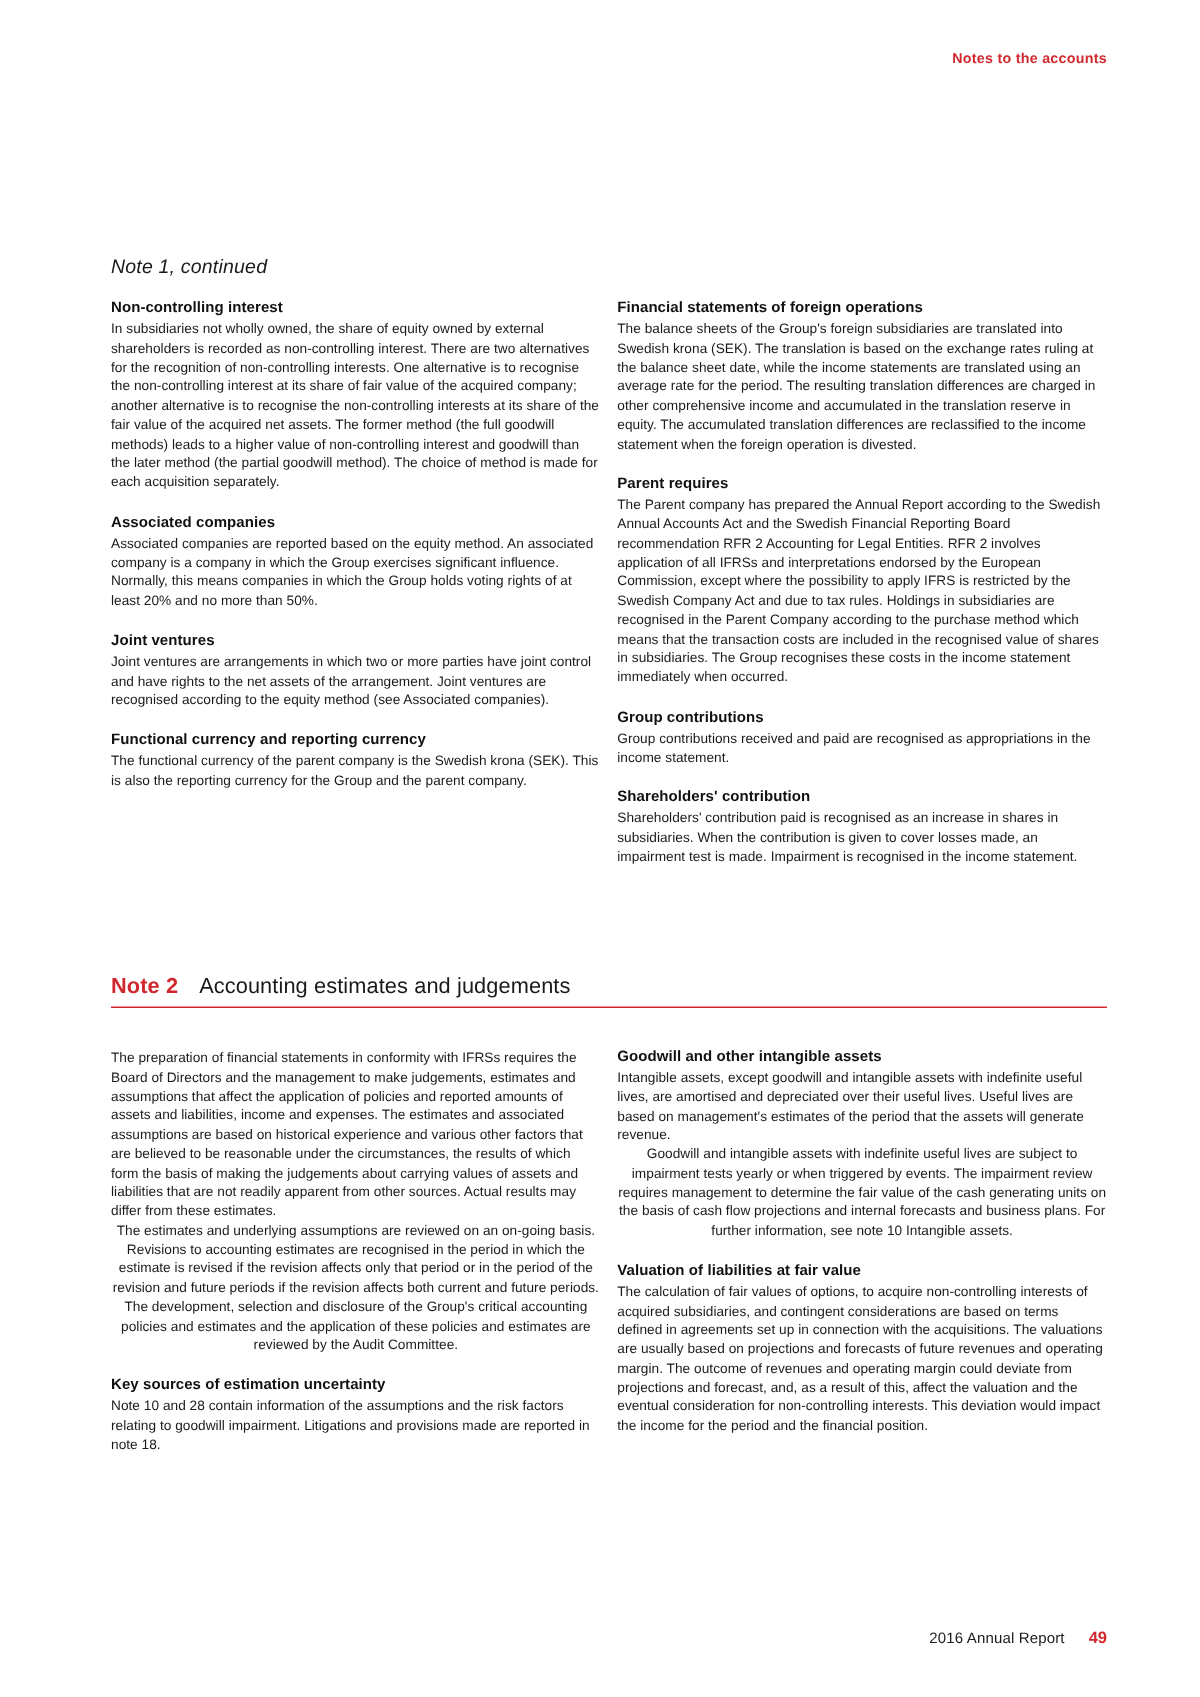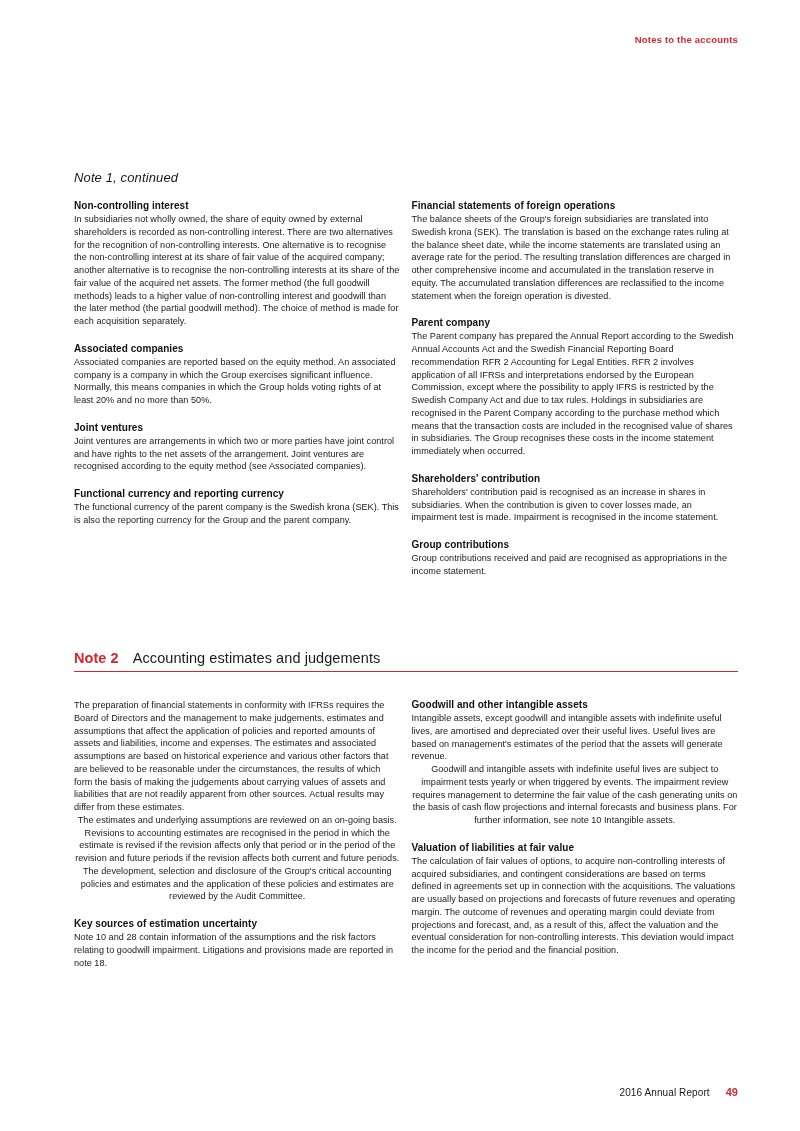--- a/index.html
+++ b/index.html
@@ -170,30 +170,30 @@
           <h3 class="sec-head">Functional currency and reporting currency</h3>
           <p class="body">The functional currency of the parent company is the Swedish krona (SEK). This is also the reporting currency for the Group and the parent company.</p>
         </div>
       </div>
     <div class="col right" id="n1-right">
         <div class="sec">
           <h3 class="sec-head">Financial statements of foreign operations</h3>
           <p class="body">The balance sheets of the Group's foreign subsidiaries are translated into Swedish krona (SEK). The translation is based on the exchange rates ruling at the balance sheet date, while the income statements are translated using an average rate for the period. The resulting translation differences are charged in other comprehensive income and accumulated in the translation reserve in equity. The accumulated translation differences are reclassified to the income statement when the foreign operation is divested.</p>
         </div>
         <div class="sec">
-          <h3 class="sec-head">Parent company</h3>
+          <h3 class="sec-head">Parent requires</h3>
           <p class="body">The Parent company has prepared the Annual Report according to the Swedish Annual Accounts Act and the Swedish Financial Reporting Board recommendation RFR 2 Accounting for Legal Entities. RFR 2 involves application of all IFRSs and interpretations endorsed by the European Commission, except where the possibility to apply IFRS is restricted by the Swedish Company Act and due to tax rules. Holdings in subsidiaries are recognised in the Parent Company according to the purchase method which means that the transaction costs are included in the recognised value of shares in subsidiaries. The Group recognises these costs in the income statement immediately when occurred.</p>
+        </div>
+        <div class="sec">
+          <h3 class="sec-head">Group contributions</h3>
+          <p class="body">Group contributions received and paid are recognised as appropriations in the income statement.</p>
         </div>
         <div class="sec">
           <h3 class="sec-head">Shareholders' contribution</h3>
           <p class="body">Shareholders' contribution paid is recognised as an increase in shares in subsidiaries. When the contribution is given to cover losses made, an impairment test is made. Impairment is recognised in the income statement.</p>
-        </div>
-        <div class="sec">
-          <h3 class="sec-head">Group contributions</h3>
-          <p class="body">Group contributions received and paid are recognised as appropriations in the income statement.</p>
         </div>
       </div>
   </div>
 
   <div class="note-band">
     <div class="note-title-row">
       <span class="note-number">Note 2</span>
       <span class="note-name">Accounting estimates and judgements</span>
     </div>
     <div class="note-rule"></div>

